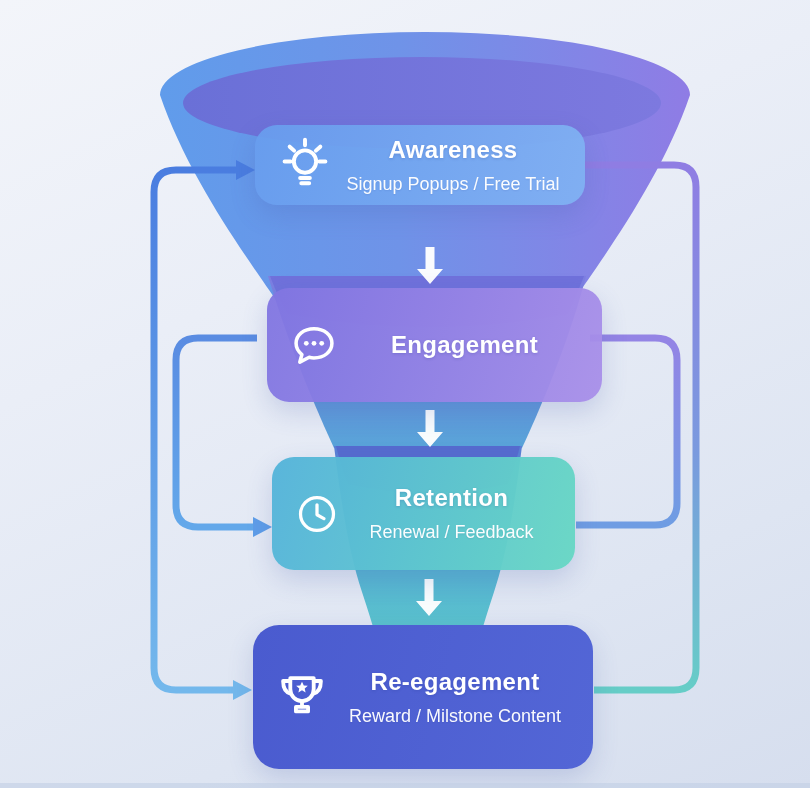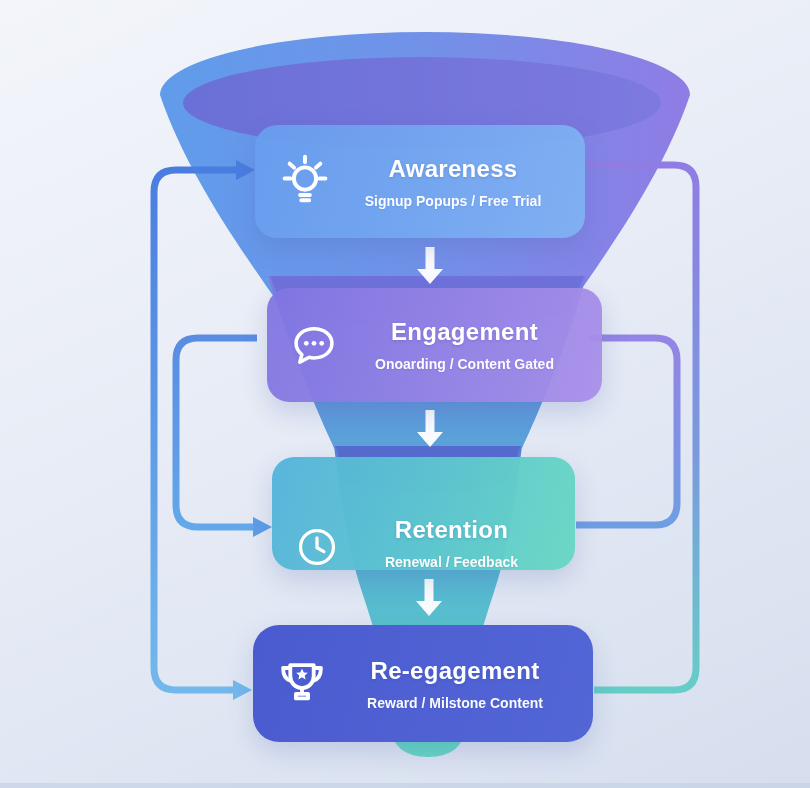--- a/index.html
+++ b/index.html
@@ -15,21 +15,21 @@
   svg.bg{position:absolute;inset:0;display:block;}
   .card{
     position:absolute;display:flex;align-items:center;
     border-radius:22px;color:#fff;
     box-shadow:0 10px 26px rgba(70,90,170,.20);
   }
   .card-icon{flex:0 0 auto;margin-left:22px;display:flex;align-items:center;justify-content:center;}
   .card-icon svg{display:block;}
   .card-text{flex:1;display:flex;flex-direction:column;align-items:center;gap:10px;padding-right:12px;}
   .card-title{font-size:24px;font-weight:700;letter-spacing:.3px;text-shadow:0 1px 3px rgba(40,60,140,.22);}
-  .card-sub{font-size:14px;font-weight:700;opacity:.97;text-shadow:0 1px 2px rgba(40,60,140,.15);}
+  .card-sub{font-size:18px;font-weight:400;opacity:.97;text-shadow:0 1px 2px rgba(40,60,140,.15);}
   .ic{stroke:#fff;stroke-width:1.7;fill:none;stroke-linecap:round;stroke-linejoin:round;}
 </style>
 </head>
 <body>
 
 <div class="stage">
 
   <svg class="bg" viewBox="0 0 810 788">
     <defs>
       <linearGradient id="gBowl" x1="0" y1="0" x2="1" y2="0">
@@ -93,21 +93,21 @@
       <path d="M233,680 L252,690 L233,700 Z" fill="#73b8ec"></path>
     </g>
 
     <g fill="#ffffff" opacity="0.97">
       <use href="#flowArrow" x="430" y="284"></use>
       <use href="#flowArrow" x="430" y="447"></use>
       <use href="#flowArrow" x="429" y="616"></use>
     </g>
   </svg>
 
-  <div class="card" style="left: 255px; top: 125px; width: 330px; height: 113px; background: linear-gradient(105deg, rgba(104, 157, 238, 0.93) 0%, rgba(128, 178, 243, 0.93) 100%); text-align: center;">
+  <div class="card" style="left: 255px; top: 125px; width: 330px; height: 80px; background: linear-gradient(105deg, rgba(104, 157, 238, 0.93) 0%, rgba(128, 178, 243, 0.93) 100%); text-align: center;">
     <div class="card-icon">
       <svg class="ic" width="56" height="58" viewBox="0 0 24 25">
         <circle cx="12" cy="11" r="4.8"></circle>
         <path d="M9.9 18.1 h4.2 M10.4 20.4 h3.4"></path>
         <path d="M3.2 11 h2.6 M18.2 11 h2.6 M5.4 4.6 l1.9 1.7 M18.6 4.6 l-1.9 1.7 M12 1.6 v2.4"></path>
       </svg>
     </div>
     <div class="card-text">
       <div class="card-title">Awareness</div>
       <div class="card-sub">Signup Popups / Free Trial</div>
@@ -118,38 +118,37 @@
     <div class="card-icon">
       <svg class="ic" width="50" height="50" viewBox="0 0 24 24">
         <path d="M12 4.2 c4.9 0 8.6 3 8.6 7 s-3.7 7 -8.6 7 c-0.8 0 -1.6 -0.1 -2.3 -0.3 L5.2 20.2 l1 -3.6 C4.6 15.3 3.4 13.4 3.4 11.2 c0 -4 3.7 -7 8.6 -7 Z"></path>
         <circle cx="8.3" cy="11.2" r="1.15" fill="#fff" stroke="none"></circle>
         <circle cx="12" cy="11.2" r="1.15" fill="#fff" stroke="none"></circle>
         <circle cx="15.7" cy="11.2" r="1.15" fill="#fff" stroke="none"></circle>
       </svg>
     </div>
     <div class="card-text">
       <div class="card-title">Engagement</div>
-      <div class="card-sub">Onoarding / Content Gated</div>
     </div>
   </div>
 
-  <div class="card" style="left: 272px; top: 457px; width: 303px; height: 113px; background: linear-gradient(105deg, rgba(84, 179, 218, 0.96) 0%, rgba(103, 215, 196, 0.96) 100%); align-items: flex-end;">
+  <div class="card" style="left: 272px; top: 457px; width: 303px; height: 113px; background: linear-gradient(105deg, rgba(84, 179, 218, 0.96) 0%, rgba(103, 215, 196, 0.96) 100%);">
     <div class="card-icon">
       <svg class="ic" width="46" height="46" viewBox="0 0 24 24">
         <circle cx="12" cy="12" r="8.6"></circle>
         <path d="M12 7.2 V12.4 L15.6 14.4"></path>
       </svg>
     </div>
     <div class="card-text">
       <div class="card-title">Retention</div>
       <div class="card-sub">Renewal / Feedback</div>
     </div>
   </div>
 
-  <div class="card" style="left: 253px; top: 625px; width: 340px; height: 117px; border-radius: 26px; background: linear-gradient(105deg, rgb(74, 91, 207) 0%, rgb(83, 102, 214) 100%);">
+  <div class="card" style="left: 253px; top: 625px; width: 340px; height: 144px; border-radius: 26px; background: linear-gradient(105deg, rgb(74, 91, 207) 0%, rgb(83, 102, 214) 100%);">
     <div class="card-icon">
       <svg class="ic" width="54" height="54" viewBox="0 0 24 24">
         <path d="M6.8 3.6 h10.4 v4.8 c0 3.1 -2.3 5.4 -5.2 5.4 s-5.2 -2.3 -5.2 -5.4 Z"></path>
         <path d="M6.8 4.9 H3.6 c0 3.4 1.3 5.2 3.5 5.7"></path>
         <path d="M17.2 4.9 h3.2 c0 3.4 -1.3 5.2 -3.5 5.7"></path>
         <path d="M12 13.8 v2.4"></path>
         <path d="M9.3 16.4 h5.4 v2 h-5.4 Z"></path>
         <polygon points="12,5.2 12.8,6.9 14.6,7.0 13.2,8.2 13.6,10.0 12,9.0 10.4,10.0 10.8,8.2 9.4,7.0 11.2,6.9" fill="#fff" stroke="none"></polygon>
       </svg>
     </div>

